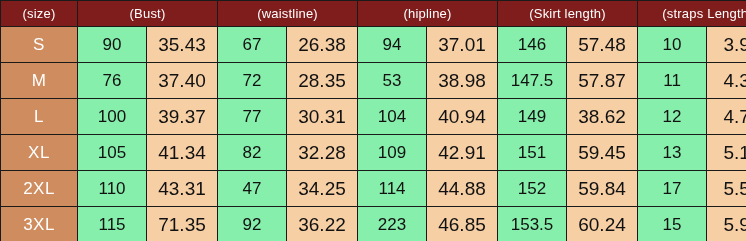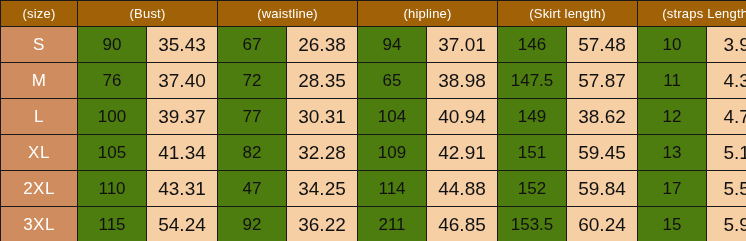--- a/index.html
+++ b/index.html
@@ -30,21 +30,21 @@
     margin: 0;
     text-align: center;
     vertical-align: middle;
     box-sizing: border-box;
   }
 
   
   .hdr-row { height: 25px; }
 
   .hdr-cell {
-    background: #a16207;
+    background: #7f1d1d;
     color: #ffffff;
     font-size: 13px;
     font-weight: 400;
     letter-spacing: 0.2px;
     height: 25px;
     line-height: 25px;
     white-space: nowrap;
   }
 
   
@@ -52,21 +52,21 @@
 
   .cell-size {
     background: #ce8c5f;
     color: #ffffff;
     font-size: 17px;
     font-weight: 400;
     letter-spacing: 0.5px;
   }
 
   .cell-cm {
-    background: #4d7c0f;
+    background: #86efac;
     color: #111111;
     font-size: 17px;
   }
 
   .cell-in {
     background: #f7cfa5;
     color: #111111;
     font-size: 19px;
   }
 
@@ -121,21 +121,21 @@
       <td class="cell-cm">10</td>
       <td class="cell-in">3.94</td>
     </tr>
 
     <tr class="data-row">
       <td class="cell-size">M</td>
       <td class="cell-cm">76</td>
       <td class="cell-in">37.40</td>
       <td class="cell-cm">72</td>
       <td class="cell-in">28.35</td>
-      <td class="cell-cm">65</td>
+      <td class="cell-cm">53</td>
       <td class="cell-in">38.98</td>
       <td class="cell-cm">147.5</td>
       <td class="cell-in">57.87</td>
       <td class="cell-cm">11</td>
       <td class="cell-in">4.33</td>
     </tr>
 
     <tr class="data-row">
       <td class="cell-size">L</td>
       <td class="cell-cm">100</td>
@@ -174,24 +174,24 @@
       <td class="cell-in">44.88</td>
       <td class="cell-cm">152</td>
       <td class="cell-in">59.84</td>
       <td class="cell-cm">17</td>
       <td class="cell-in">5.51</td>
     </tr>
 
     <tr class="data-row">
       <td class="cell-size">3XL</td>
       <td class="cell-cm">115</td>
-      <td class="cell-in">54.24</td>
+      <td class="cell-in">71.35</td>
       <td class="cell-cm">92</td>
       <td class="cell-in">36.22</td>
-      <td class="cell-cm">211</td>
+      <td class="cell-cm">223</td>
       <td class="cell-in">46.85</td>
       <td class="cell-cm">153.5</td>
       <td class="cell-in">60.24</td>
       <td class="cell-cm">15</td>
       <td class="cell-in">5.91</td>
     </tr>
 
   </tbody>
 </table>
 

